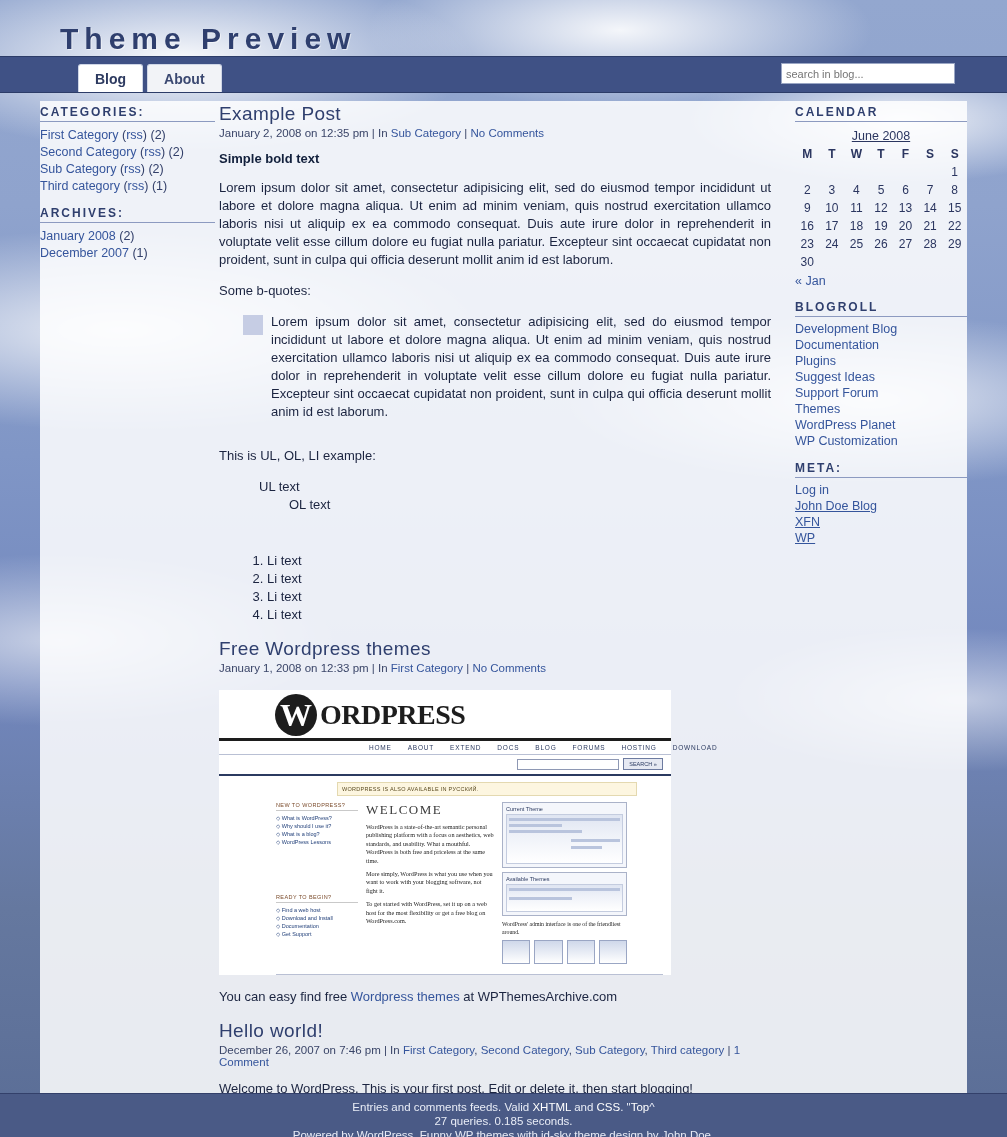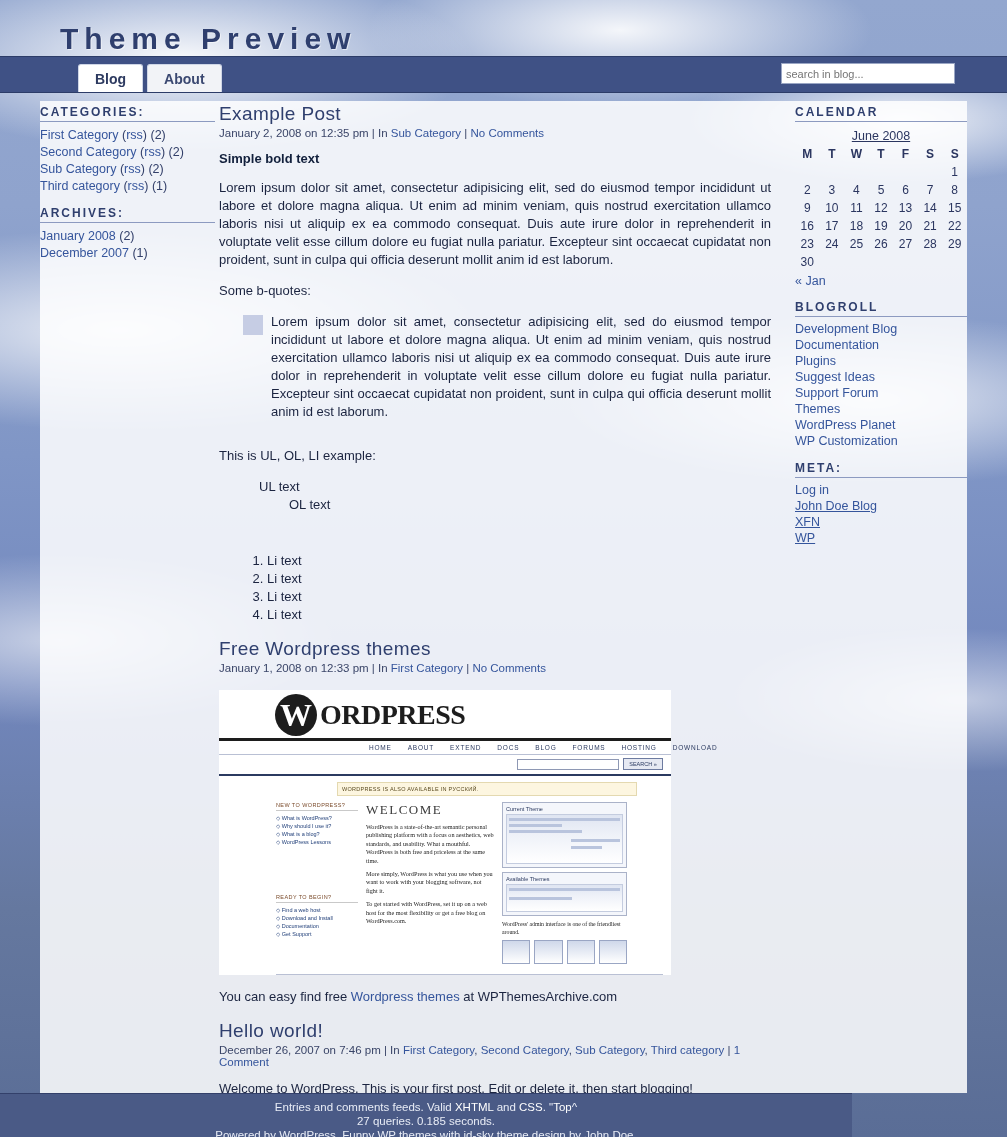--- a/index.html
+++ b/index.html
@@ -427,21 +427,21 @@
     font-size: 13px;
     color: #1b2440;
     margin: 12px 0 16px 0;
   }
 
   
   .footer {
     position: absolute;
     left: 0;
     top: 1093px;
-    width: 852px;
+    width: 1007px;
     height: 44px;
     background: #4a5a86;
     border-top: 1px solid #33406a;
     color: #e8ecf6;
     font-size: 11.5px;
     text-align: center;
     padding-top: 6px;
     box-sizing: border-box;
     line-height: 14px;
   }

